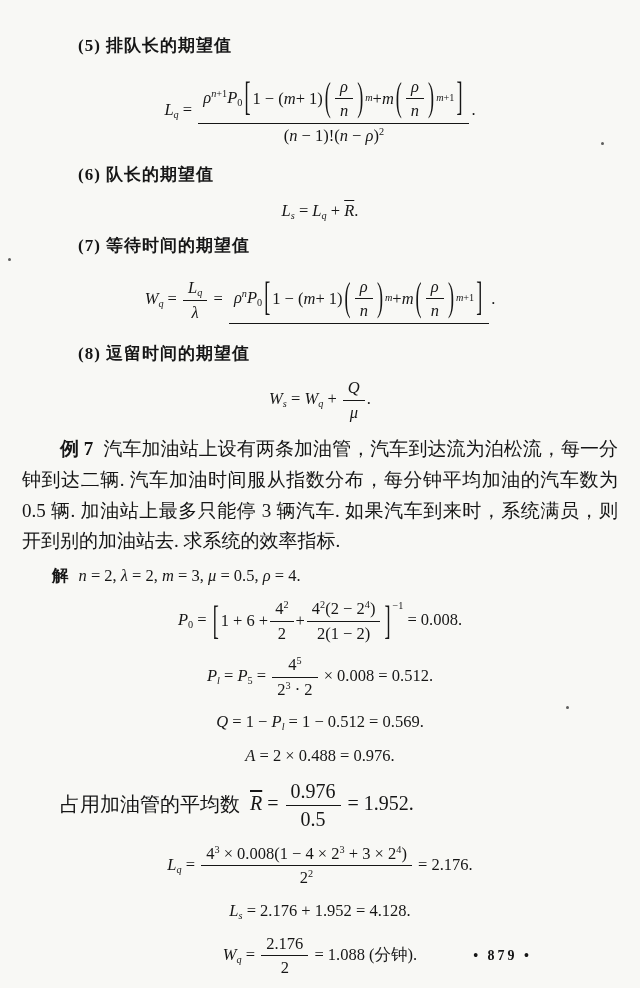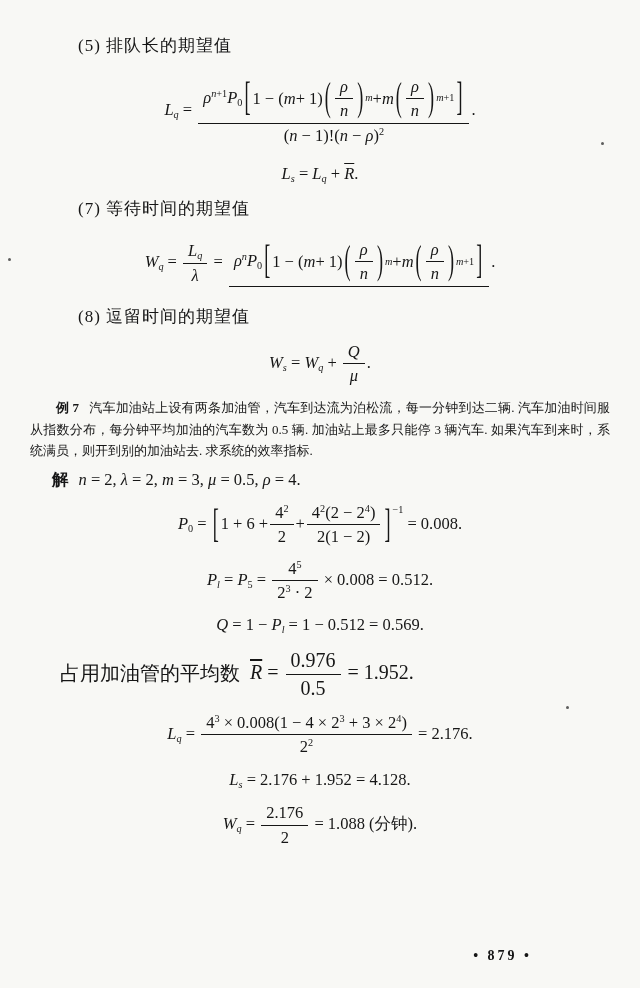--- a/index.html
+++ b/index.html
@@ -11,26 +11,26 @@
     background:#f8f8f5;
     color:#161616;
     font-family:"Liberation Serif","DejaVu Serif",serif;
     overflow:hidden;
     box-sizing:border-box;
     padding:26px 22px 0 22px;
   }
   
   .item-h{
     margin:8px 0 2px 56px;
-    font-size:17px;font-weight:400;
+    font-size:17px;font-weight:700;
     letter-spacing:1px;line-height:1.45;
   }
   .para{
-    margin:8px 8px;
-    font-size:13px;line-height:1.62;
+    margin:8px 0;
+    font-size:19px;line-height:1.62;
     text-align:justify;
     text-indent:2em;
     font-weight:500;
   }
   .plabel{font-weight:700;margin-right:10px;}
   .solution-line{margin:8px 0 2px 30px;font-size:16.5px;}
   .labelled-line{margin:0 0 6px 38px;font-size:20px;font-weight:500;}
   .labelled-line .mathline{margin-left:10px;font-weight:400;}
   
   .formula{
@@ -103,20 +103,21 @@
                 </span>
                 <span class="stretchy">)</span>
               </span>
               <sup><i class="var">m</i><span>+1</span></sup>
             </span>
             <span class="stretchy">]</span>
           </span></span>
         <span class="den"><span>(</span><i class="var">n</i><span> − 1)!(</span><i class="var">n</i><span> − </span><i class="var">ρ</i><span>)</span><sup><span>2</span></sup></span>
       </span><span>.</span></div>
 
+  <div class="item-h">(6) 队长的期望值</div>
   <div class="formula"><i class="var">L</i><sub><i class="var">s</i></sub><span> = </span><i class="var">L</i><sub><i class="var">q</i></sub><span> + </span><i class="var ovl">R</i><span>.</span></div>
 
   <div class="item-h">(7) 等待时间的期望值</div>
   <div class="formula gap"><i class="var">W</i><sub><i class="var">q</i></sub><span> = </span><span class="frac">
         <span class="num"><i class="var">L</i><sub><i class="var">q</i></sub></span>
         <span class="den"><i class="var">λ</i></span>
       </span><span> = </span><span class="frac">
         <span class="num"><i class="var">ρ</i><sup><i class="var">n</i></sup><i class="var">P</i><sub><span>0</span></sub><span class="brgroup tall">
             <span class="stretchy">[</span>
             <span class="brcontent">
@@ -176,20 +177,21 @@
             <span class="den"><span>2(1 − 2)</span></span>
           </span>
         </span>
         <span class="stretchy">]</span>
       </span><sup><span>−1</span></sup><span> = 0.008.</span></div>
   <div class="formula"><i class="var">P</i><sub><i class="var">l</i></sub><span> = </span><i class="var">P</i><sub><span>5</span></sub><span> = </span><span class="frac">
         <span class="num"><span>4</span><sup><span>5</span></sup></span>
         <span class="den"><span>2</span><sup><span>3</span></sup><span> · 2</span></span>
       </span><span> × 0.008 = 0.512.</span></div>
   <div class="formula"><i class="var">Q</i><span> = 1 − </span><i class="var">P</i><sub><i class="var">l</i></sub><span> = 1 − 0.512 = 0.569.</span></div>
+  <div class="formula"><i class="var">A</i><span> = 2 × 0.488 = 0.976.</span></div>
 
   <div class="labelled-line"><span>占用加油管的平均数</span><span class="mathline"><i class="var ovl">R</i><span> = </span><span class="frac">
           <span class="num"><span>0.976</span></span>
           <span class="den"><span>0.5</span></span>
         </span><span> = 1.952.</span></span></div>
 
   <div class="formula"><i class="var">L</i><sub><i class="var">q</i></sub><span> = </span><span class="frac">
         <span class="num"><span>4</span><sup><span>3</span></sup><span> × 0.008(1 − 4 × 2</span><sup><span>3</span></sup><span> + 3 × 2</span><sup><span>4</span></sup><span>)</span></span>
         <span class="den"><span>2</span><sup><span>2</span></sup></span>
       </span><span> = 2.176.</span></div>

